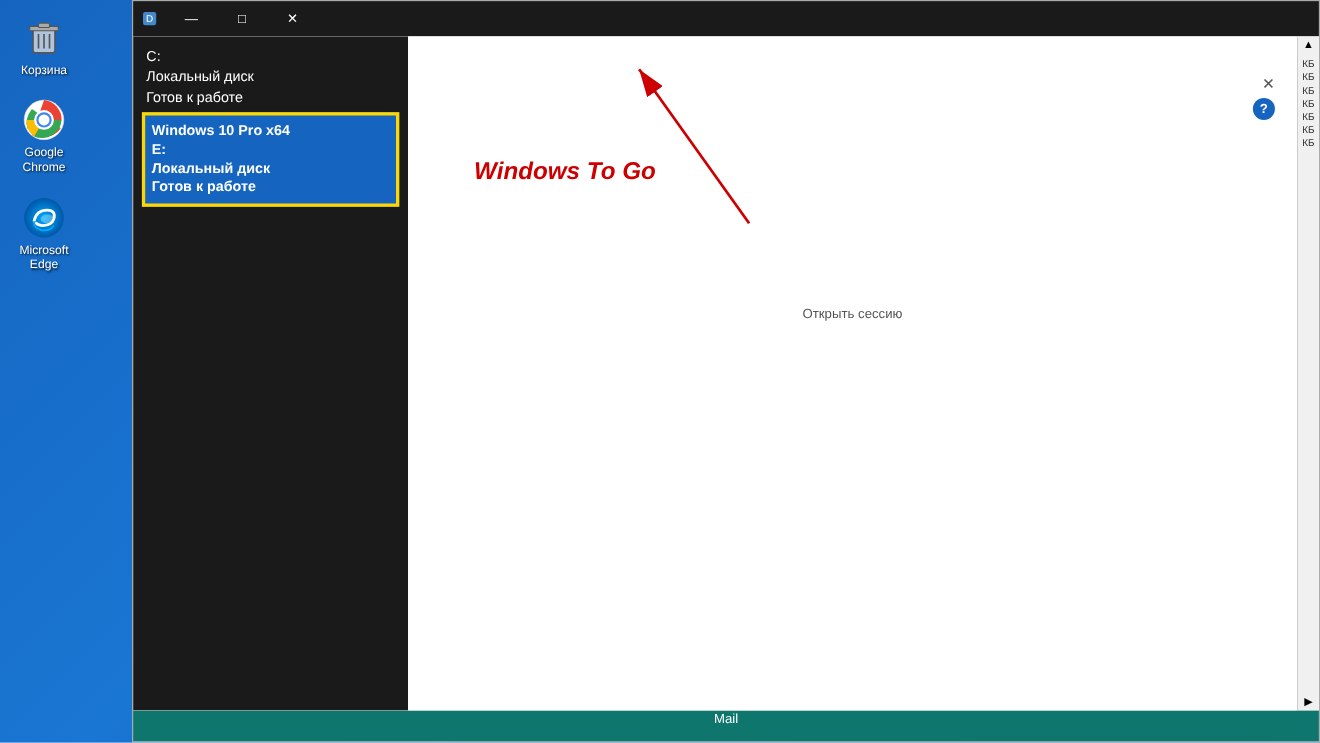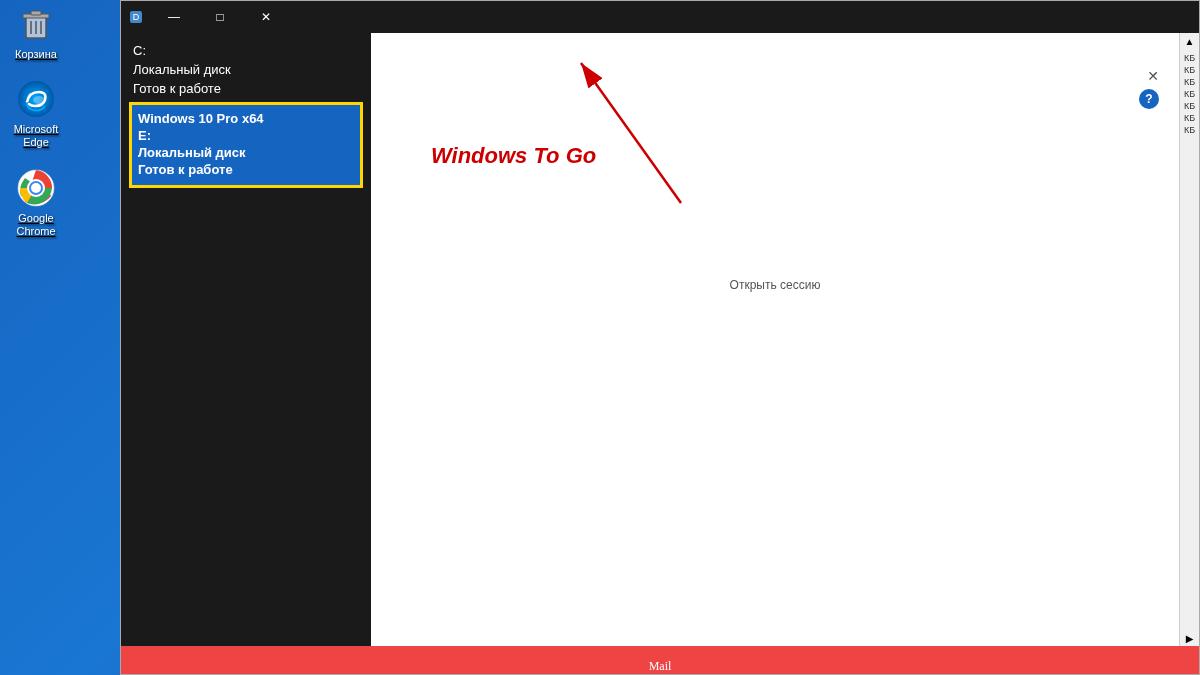--- a/index.html
+++ b/index.html
@@ -19,24 +19,25 @@
       background: linear-gradient(135deg, #1565c0 0%, #1976d2 40%, #0d47a1 100%);
       position: relative;
     }
 
     
     .desktop-icons {
       position: absolute;
       left: 0;
       top: 0;
       width: 80px;
+      padding-top: 10px;
       display: flex;
       flex-direction: column;
+      align-items: center;
       gap: 10px;
-      text-decoration: underline;
     }
 
     .desktop-icon {
       display: flex;
       flex-direction: column;
       align-items: center;
       cursor: pointer;
       padding: 4px;
       border-radius: 4px;
       width: 72px;
@@ -237,26 +238,25 @@
       left: 0;
       right: 0;
       text-align: center;
       color: #555;
       font-size: 12px;
     }
 
     
     .status-bar {
       height: 28px;
-      background: #ef4444;
-      display: flex;
-      align-items: flex-end;
+      background: #0f766e;
+      display: flex;
+      align-items: flex-start;
       justify-content: center;
       flex-shrink: 0;
-      font-family: Liberation Serif, serif;
     }
 
     .status-label {
       color: white;
       font-size: 12px;
     }
 
     
     .info-btn {
       position: absolute;
@@ -297,62 +297,62 @@
         <svg width="36" height="36" viewBox="0 0 36 36">
           <rect x="8" y="10" width="20" height="22" rx="2" fill="#b0c4de" stroke="#555" stroke-width="1.5"></rect>
           <rect x="5" y="8" width="26" height="4" rx="1" fill="#aaa" stroke="#555" stroke-width="1"></rect>
           <rect x="13" y="5" width="10" height="4" rx="1" fill="#aaa" stroke="#555" stroke-width="1"></rect>
           <line x1="13" y1="15" x2="13" y2="28" stroke="#555" stroke-width="1.5"></line>
           <line x1="18" y1="15" x2="18" y2="28" stroke="#555" stroke-width="1.5"></line>
           <line x1="23" y1="15" x2="23" y2="28" stroke="#555" stroke-width="1.5"></line>
         </svg>
       </div>
       <span class="icon-label">Корзина</span>
+    </div>
+
+    <div class="desktop-icon">
+      <div class="icon-img">
+        <svg width="38" height="38" viewBox="0 0 38 38">
+          <circle cx="19" cy="19" r="18" fill="white" stroke="#ddd" stroke-width="0.5"></circle>
+
+          <path d="M19 1 L34 27 Q26 38 8 33 Z" fill="#ea4335"></path>
+          <path d="M34 27 L4 27 Q1 18 8 9 Z" fill="#34a853"></path>
+          <path d="M8 9 L26 9 Q33 10 34 27 Z" fill="none"></path>
+
+          <path d="M19 1 A18 18 0 0 1 35 19 L19 19 Z" fill="#ea4335"></path>
+          <path d="M35 19 A18 18 0 0 1 10 34 L19 19 Z" fill="#34a853"></path>
+          <path d="M10 34 A18 18 0 0 1 3 19 L19 19 Z" fill="#fbbc05"></path>
+
+          <circle cx="19" cy="19" r="9" fill="white"></circle>
+          <circle cx="19" cy="19" r="7" fill="#4285f4"></circle>
+          <circle cx="19" cy="19" r="5" fill="white"></circle>
+
+          <rect x="1" y="16" width="36" height="6" fill="#fbbc05" opacity="0.0"></rect>
+        </svg>
+      </div>
+      <span class="icon-label">Google Chrome</span>
     </div>
 
     <div class="desktop-icon">
       <div class="icon-img">
         <svg width="38" height="38" viewBox="0 0 38 38">
           <defs>
             <radialGradient id="edgeGrad" cx="50%" cy="50%" r="50%">
               <stop offset="0%" stop-color="#0af"></stop>
               <stop offset="100%" stop-color="#0057a8"></stop>
             </radialGradient>
           </defs>
           <circle cx="19" cy="19" r="18" fill="url(#edgeGrad)"></circle>
           <path d="M10 22 Q12 12 22 12 Q30 12 28 20 Q26 26 18 26 Q14 26 12 24" fill="none" stroke="white" stroke-width="2.5" stroke-linecap="round"></path>
           <path d="M10 22 Q9 28 16 30 Q24 32 28 26" fill="none" stroke="#0af" stroke-width="1.5"></path>
           <ellipse cx="22" cy="20" rx="6" ry="4" fill="white" opacity="0.3"></ellipse>
         </svg>
       </div>
       <span class="icon-label">Microsoft Edge</span>
     </div>
-
-    <div class="desktop-icon">
-      <div class="icon-img">
-        <svg width="38" height="38" viewBox="0 0 38 38">
-          <circle cx="19" cy="19" r="18" fill="white" stroke="#ddd" stroke-width="0.5"></circle>
-
-          <path d="M19 1 L34 27 Q26 38 8 33 Z" fill="#ea4335"></path>
-          <path d="M34 27 L4 27 Q1 18 8 9 Z" fill="#34a853"></path>
-          <path d="M8 9 L26 9 Q33 10 34 27 Z" fill="none"></path>
-
-          <path d="M19 1 A18 18 0 0 1 35 19 L19 19 Z" fill="#ea4335"></path>
-          <path d="M35 19 A18 18 0 0 1 10 34 L19 19 Z" fill="#34a853"></path>
-          <path d="M10 34 A18 18 0 0 1 3 19 L19 19 Z" fill="#fbbc05"></path>
-
-          <circle cx="19" cy="19" r="9" fill="white"></circle>
-          <circle cx="19" cy="19" r="7" fill="#4285f4"></circle>
-          <circle cx="19" cy="19" r="5" fill="white"></circle>
-
-          <rect x="1" y="16" width="36" height="6" fill="#fbbc05" opacity="0.0"></rect>
-        </svg>
-      </div>
-      <span class="icon-label">Google Chrome</span>
-    </div>
   </div>
 
   <div class="app-window">
 
     <div class="title-bar">
       <div class="title-bar-icon">
         <svg width="14" height="14" viewBox="0 0 14 14">
           <rect x="1" y="1" width="12" height="12" rx="2" fill="#4488cc"></rect>
           <text x="7" y="10" text-anchor="middle" font-size="9" fill="white">D</text>
         </svg>

